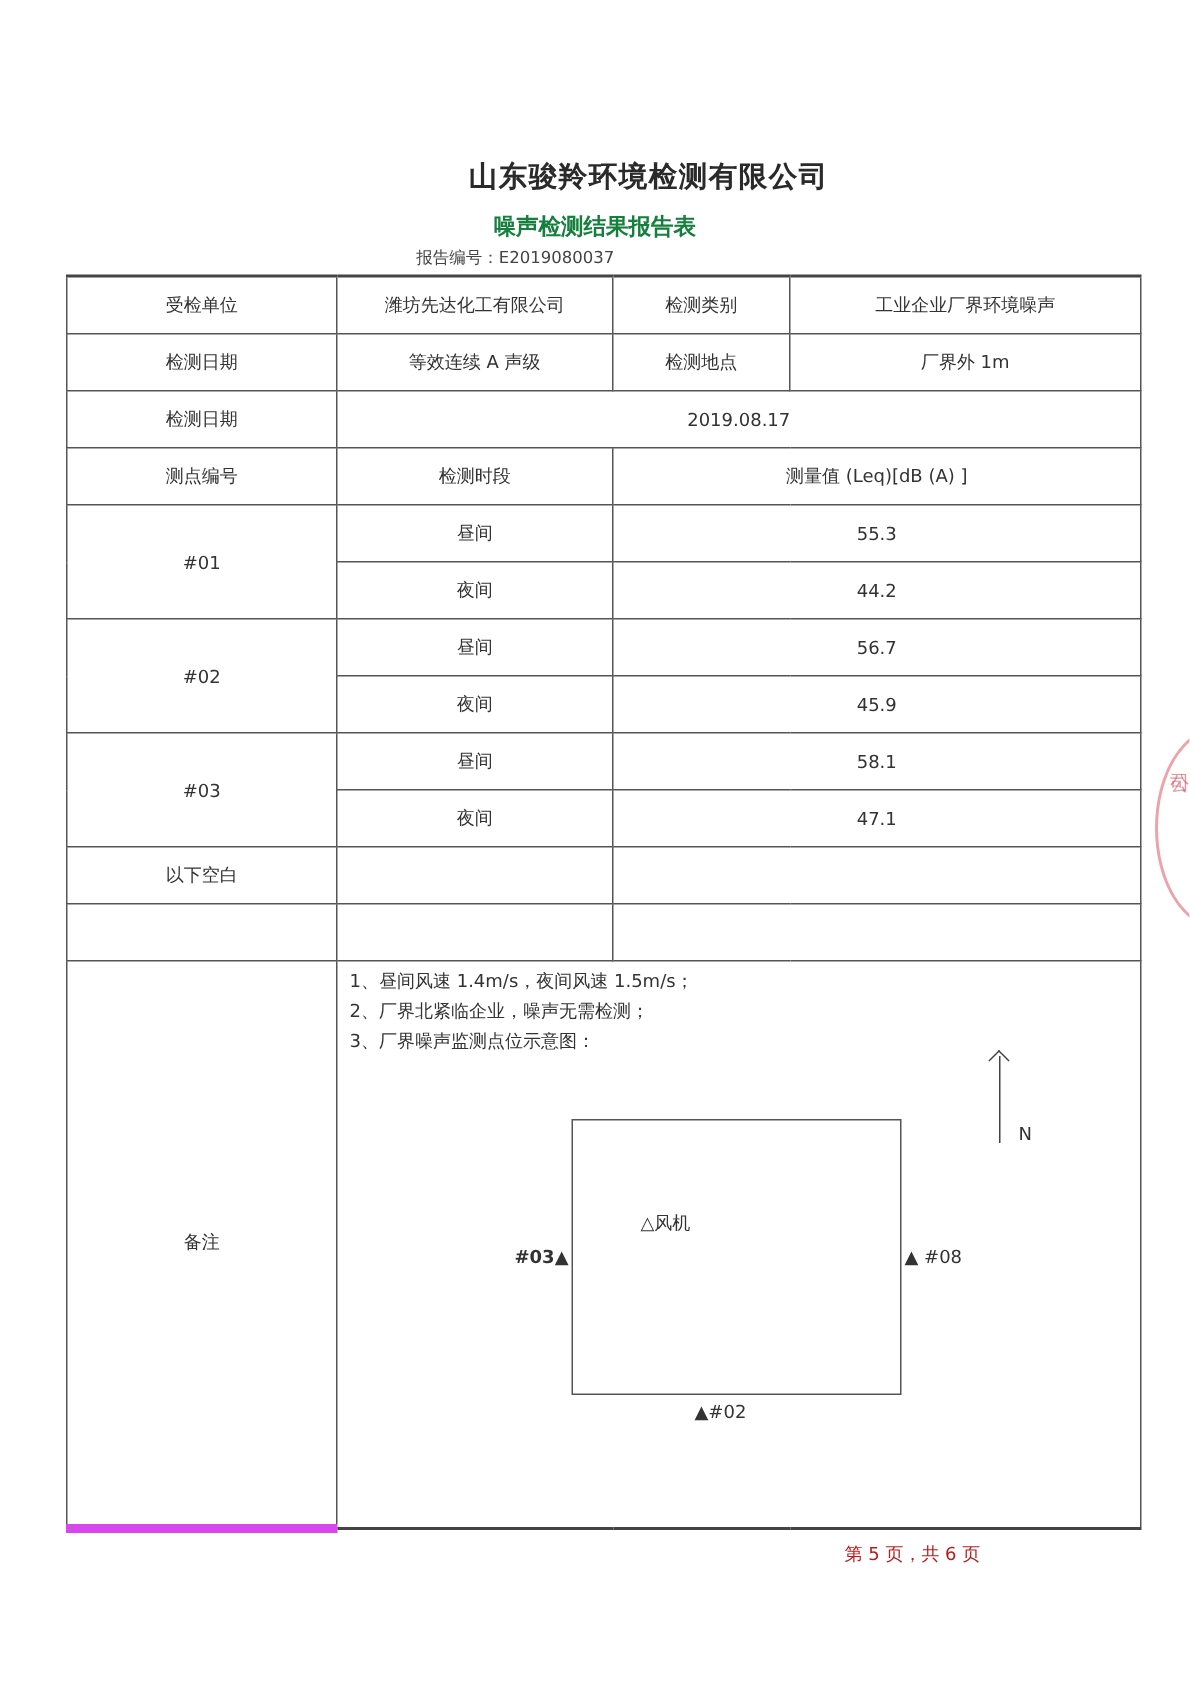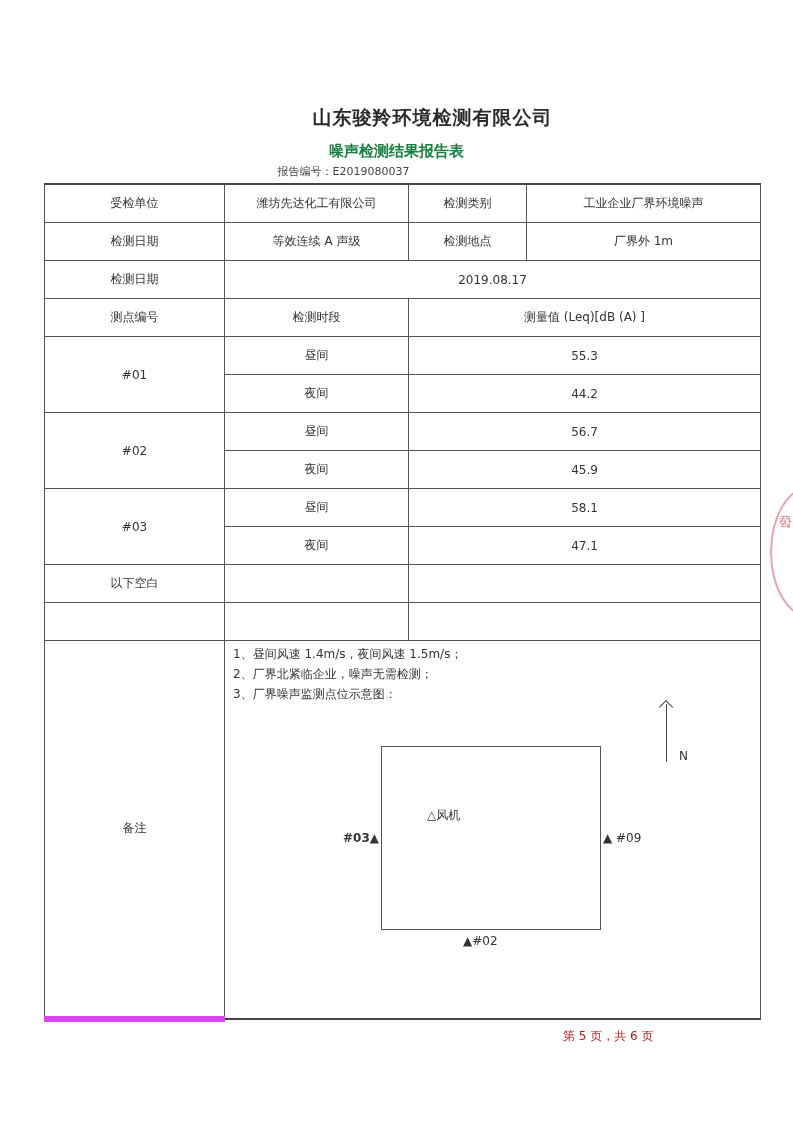--- a/index.html
+++ b/index.html
@@ -107,21 +107,21 @@
     <td style="height:375px; border-bottom:6px solid #d946ef;">备注</td>
     <td colspan="3" class="notes-cell" style="border-bottom:2px solid #444;">
       <div style="padding-top:3px;">
         <div class="note-line">1、昼间风速 1.4m/s，夜间风速 1.5m/s；</div>
         <div class="note-line">2、厂界北紧临企业，噪声无需检测；</div>
         <div class="note-line">3、厂界噪声监测点位示意图：</div>
       </div>
       <div class="diagram">
         <div class="site-box"></div>
         <div class="label" style="left:202px; top:166px;">△风机</div>
-        <div class="label" style="left:378px; top:190px;">▲ #09</div>
+        <div class="label" style="left:378px; top:190px;">▲ #08</div>
         <div class="label" style="left:238px; top:293px;">▲#02</div>
         <div class="label" style="left:118px; top:190px;font-weight:bold;">#03▲</div>
         <div class="arrow"></div>
         <div class="arrow-head"></div>
         <div class="label" style="left:454px; top:108px;">N</div>
       </div>
     </td>
   </tr>
 </tbody>
   </table>

